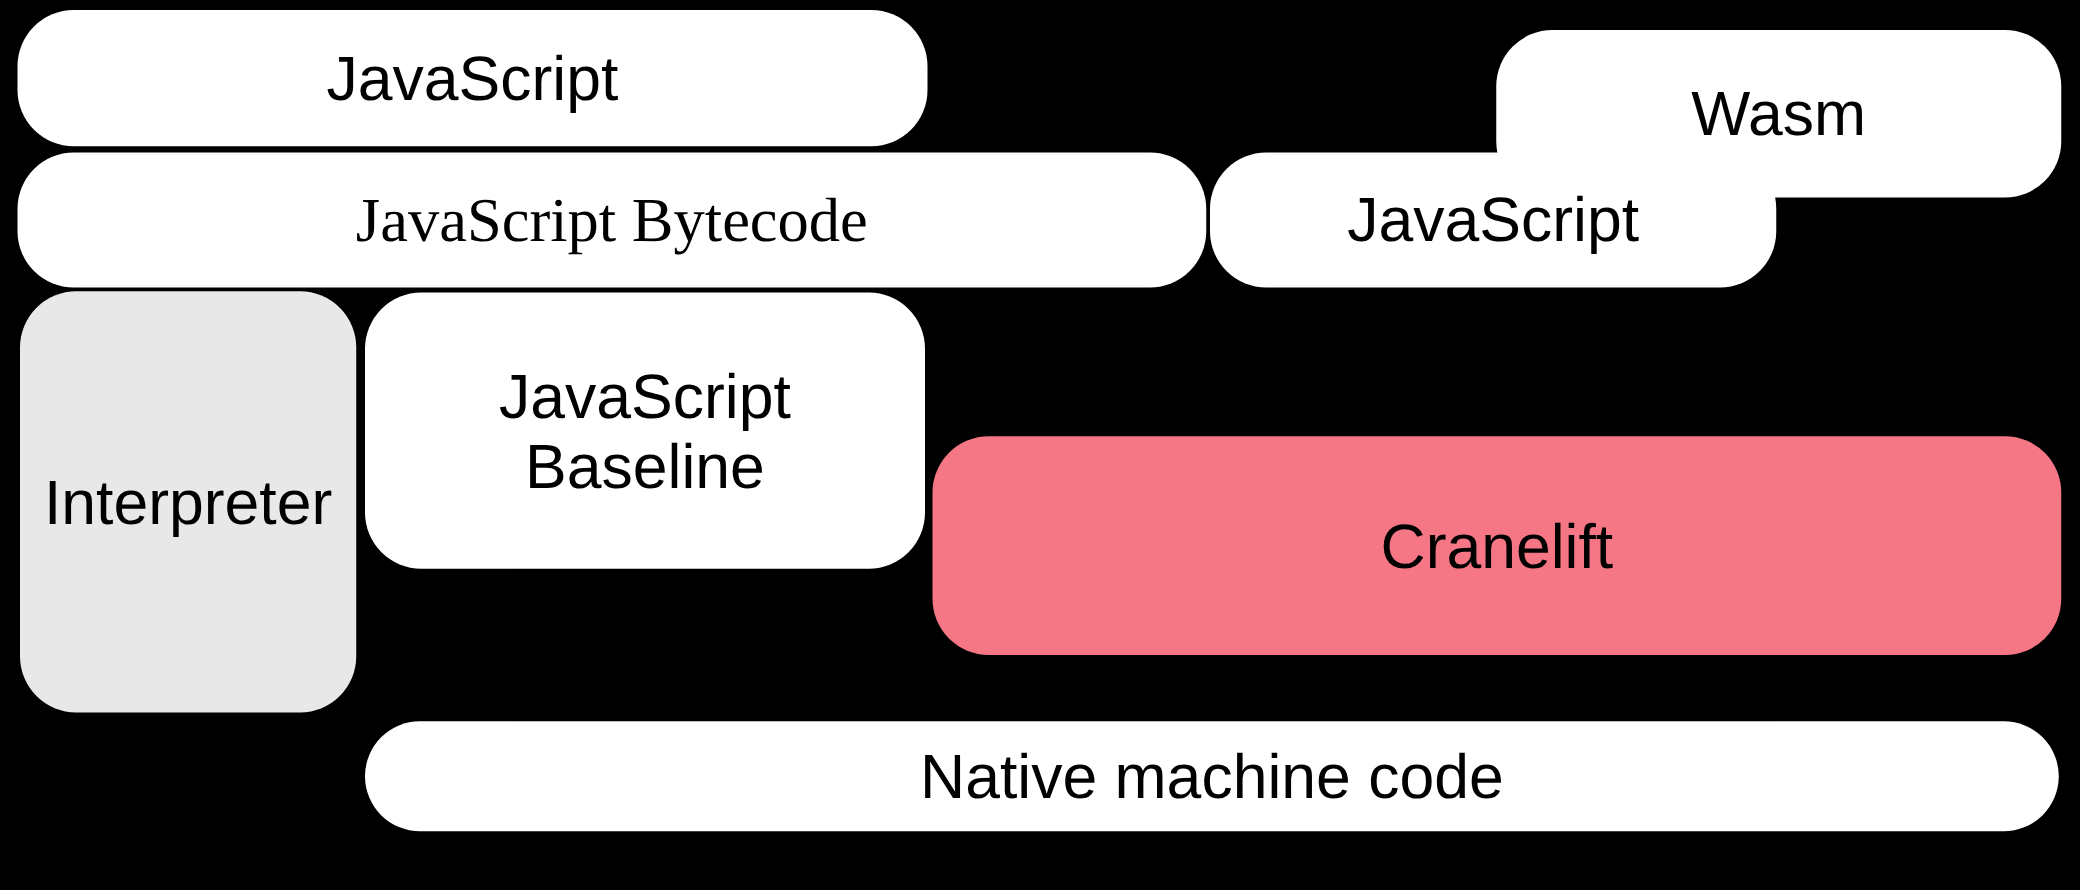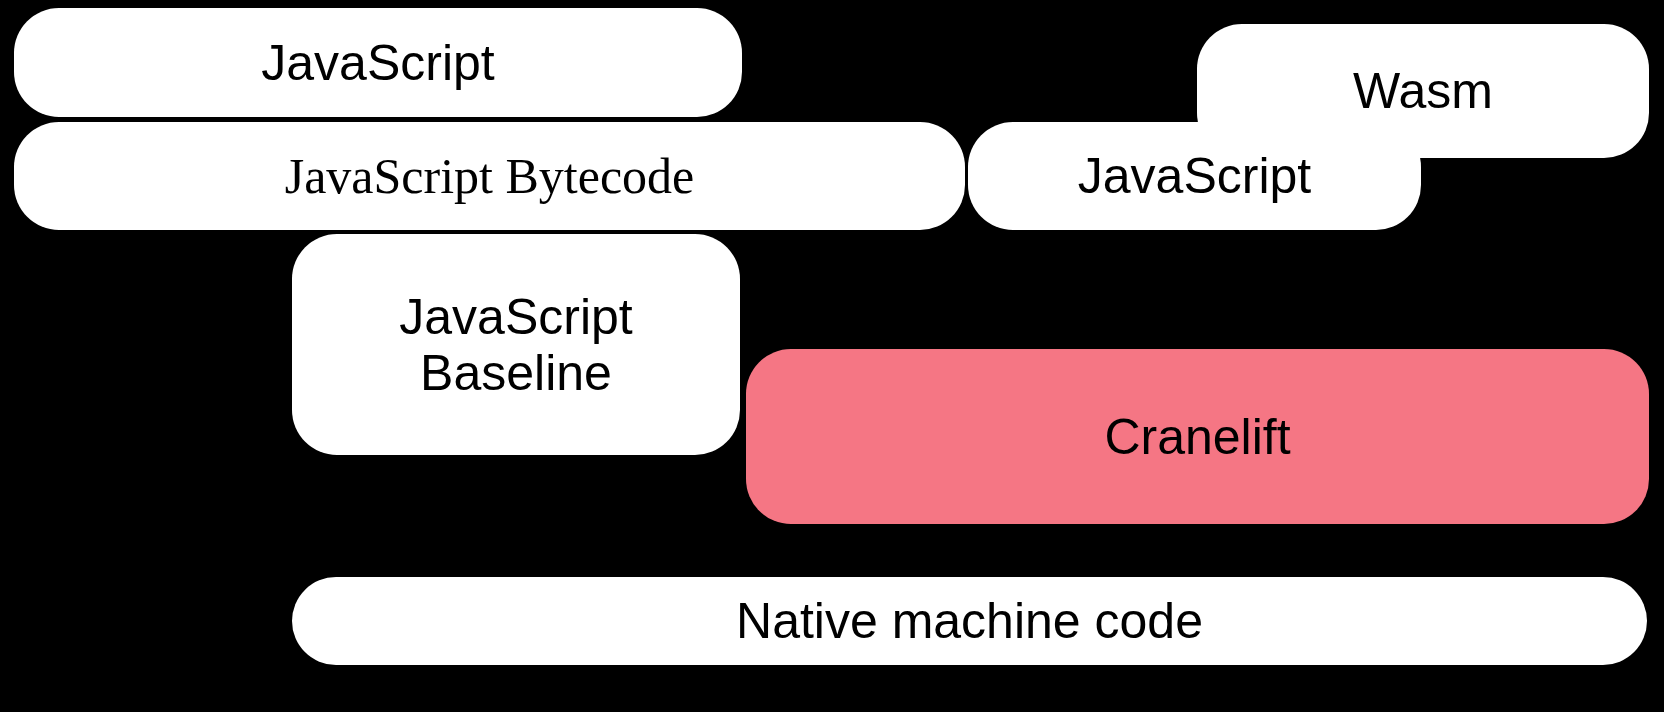--- a/index.html
+++ b/index.html
@@ -60,20 +60,23 @@
   </div>
 
   <div class="node n-javascript-bytecode" style="background: rgb(255, 255, 255); font-family: Liberation Serif, serif;">
     <span>JavaScript Bytecode</span>
   </div>
 
   <div class="node n-baldrmonkey" style="background: rgb(255, 255, 255);">
     <span>JavaScript</span>
   </div>
 
+  <div class="node n-interpreter" style="background: rgb(232, 232, 232);">
+    <span>Interpreter</span>
+  </div>
 
   <div class="node n-javascript-baseline" style="background: rgb(255, 255, 255);">
     <span>JavaScript
 Baseline</span>
   </div>
 
 
   <div class="node n-cranelift" style="background: rgb(245, 118, 132);">
     <span>Cranelift</span>
   </div>

